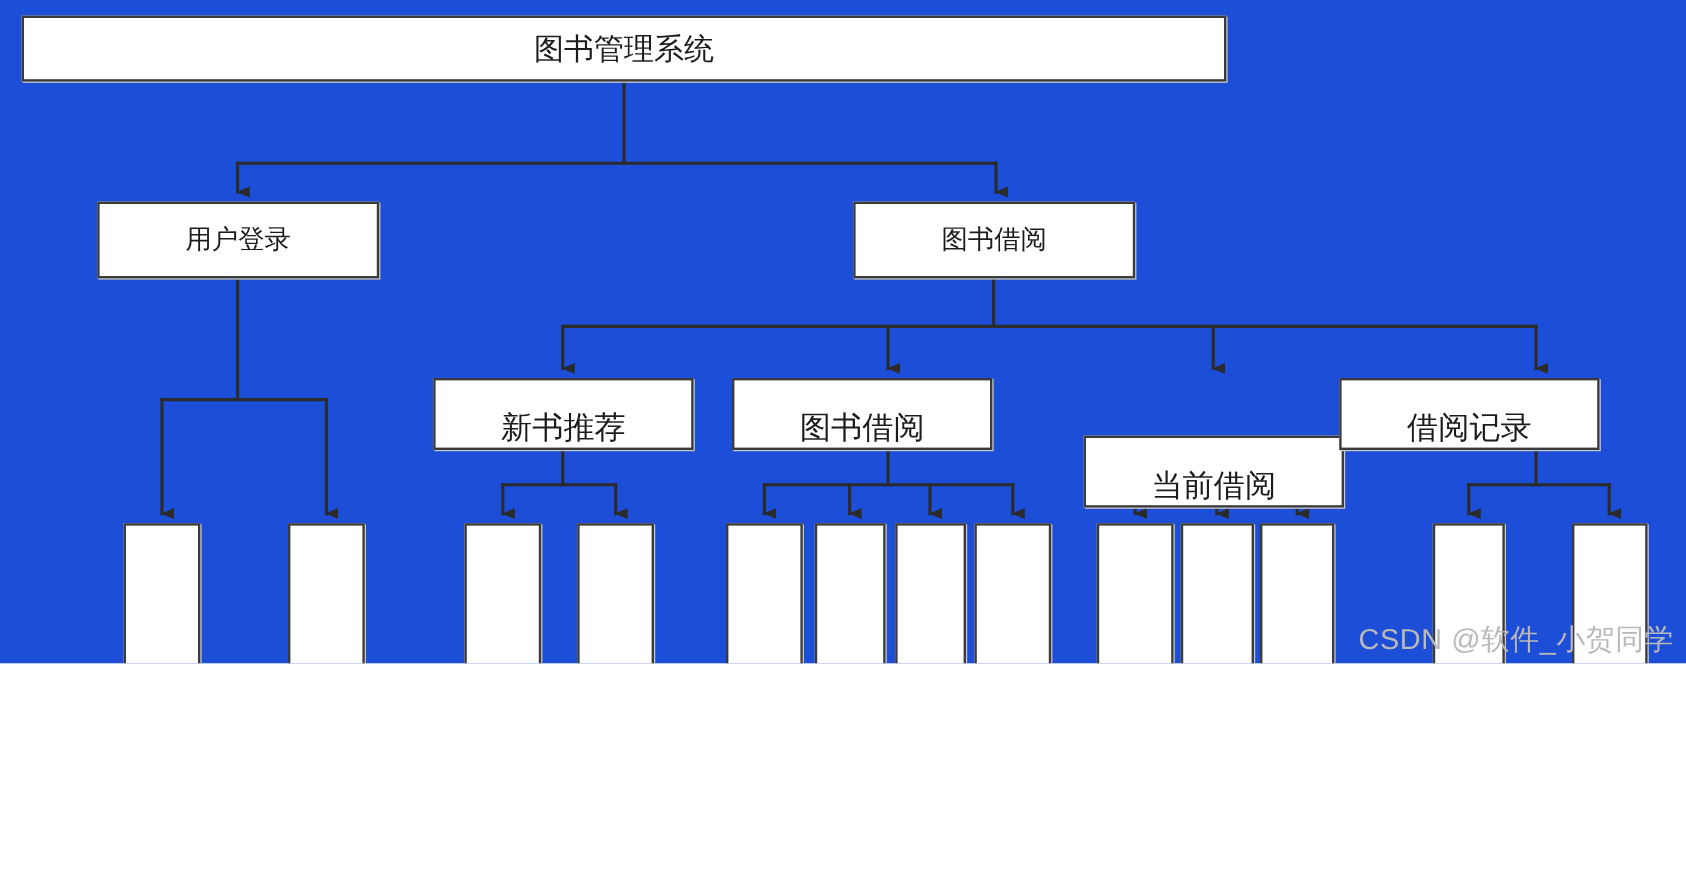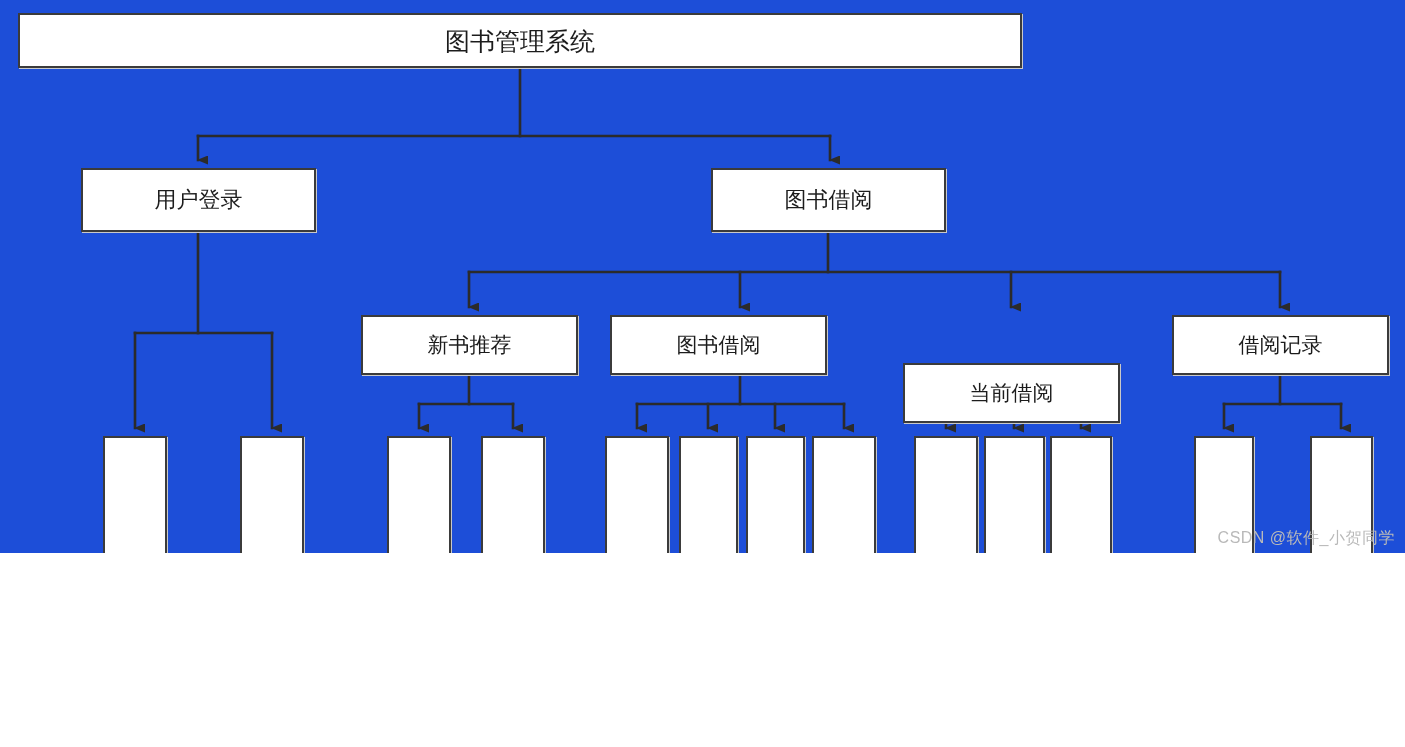--- a/index.html
+++ b/index.html
@@ -29,41 +29,41 @@
     display:flex;
     align-items:center;
     justify-content:center;
     text-align:center;
     color:#1c1c1c;
     line-height:1.28;
     box-shadow:1px 1px 0 #c9c9c9;
   }
   .node.level0{ font-size:25px; }
   .node.level1{ font-size:22px; }
-  .node.level2{ font-size:21px; }
+  .node.level2{ font-size:26px;align-items:flex-end; }
   .node.leaf{
     font-size:21px;
     writing-mode:vertical-rl;
     text-orientation:upright;
     padding:9px 0 9px 0;
     align-items:flex-start;
     justify-content:center;
     letter-spacing:1px;
     line-height:1.05;
   }
   .node.leaf .lbl{
     writing-mode:vertical-rl;
     text-orientation:upright;
     white-space:nowrap;
   }
   .watermark{
     position:absolute;
     right:10px;
     bottom:4px;
-    font-size:16px;
+    font-size:24px;
     color:#b9b9b9;
     letter-spacing:0.5px;
     white-space:nowrap;
     user-select:none;
   }
 </style>
 </head>
 <body>
 
 <div id="canvas">
@@ -134,21 +134,21 @@
 
   <div class="node level2" style="left:361px;top:315px;width:217px;height:60px;">
     <span class="lbl">新书推荐</span>
   </div>
   <div class="node level2" style="left:610px;top:315px;width:217px;height:60px;">
     <span class="lbl">图书借阅</span>
   </div>
   <div class="node level2" style="left:903px;top:315px;width:217px;height:60px;margin-top:48px;">
     <span class="lbl">当前借阅</span>
   </div>
-  <div class="node level2" style="left:1172px;top:315px;width:217px;height:60px;font-family:Liberation Serif, serif;">
+  <div class="node level2" style="left:1116px;top:315px;width:217px;height:60px;font-family:Liberation Serif, serif;">
     <span class="lbl">借阅记录</span>
   </div>
 
   <div class="node leaf" style="left:103px;top:436px;width:64px;height:298px;">
     <span class="lbl">用户登录</span>
   </div>
   <div class="node leaf" style="left:240px;top:436px;width:64px;height:298px;">
     <span class="lbl">注销登录</span>
   </div>
 

